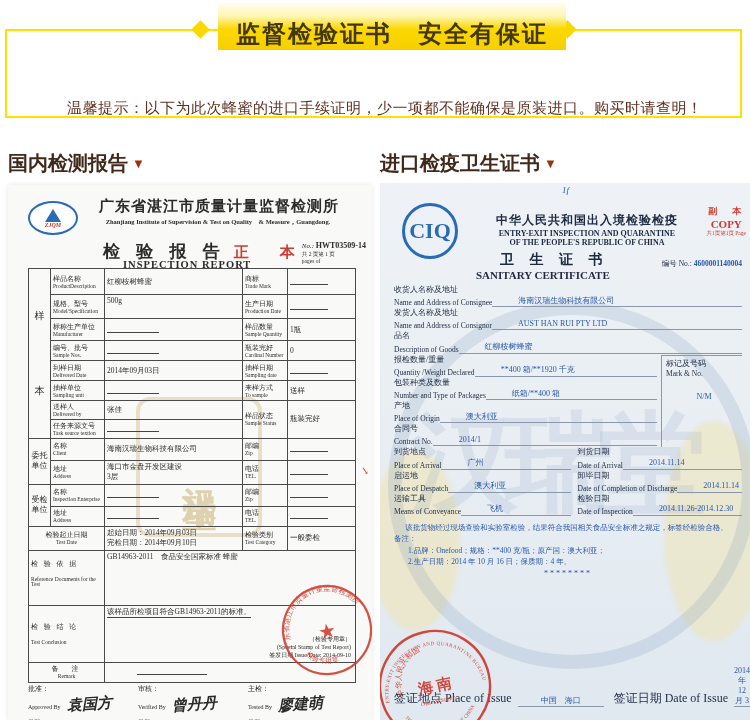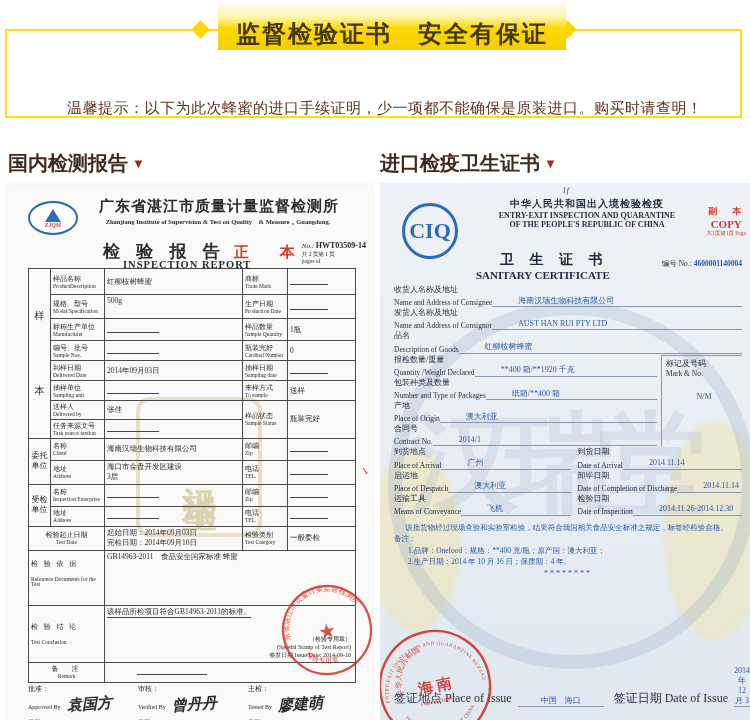--- a/index.html
+++ b/index.html
@@ -65,21 +65,21 @@
   .wmc{position:absolute;left:0;top:0;width:340px;height:340px;border:14px solid rgba(120,150,185,.20);border-radius:50%;}
   .wmt{position:absolute;left:22px;top:90px;width:300px;font-size:108px;font-weight:bold;color:rgba(120,150,185,.15);letter-spacing:-14px;white-space:nowrap;}
   .yb{position:absolute;border-radius:50%;filter:blur(2px);}
   .yb1{left:-18px;top:150px;width:90px;height:180px;background:rgba(240,228,176,.55);}
   .yb2{right:-20px;top:120px;width:100px;height:220px;background:rgba(240,228,176,.5);}
   .hand{position:absolute;left:182px;top:2px;font-size:9px;color:#2a57a8;font-style:italic;z-index:1;}
   .ciq{position:absolute;left:22px;top:20px;width:50px;height:50px;border:3px solid #2a6bb8;border-radius:50%;
        display:flex;align-items:center;justify-content:center;z-index:1;}
   .ciq span{font-size:22px;font-weight:bold;color:#2a6bb8;font-family:"Liberation Serif",serif;}
   .rh{position:absolute;left:82px;top:14px;width:250px;text-align:center;z-index:1;}
-  .rh1{font-size:10px;font-weight:bold;letter-spacing:1px;}
+  .rh1{font-size:12px;font-weight:bold;letter-spacing:1px;margin-top:15px;}
   .rh2,.rh3{font-size:8px;font-weight:bold;}
   .copyb{position:absolute;right:4px;top:22px;text-align:center;z-index:1;color:#cf3a2e;}
   .cp1{font-size:9px;letter-spacing:3px;font-weight:bold;}
   .cp2{font-size:11px;font-weight:bold;}
   .cp3{font-size:5.5px;color:#cf3a2e;}
   .st1{position:absolute;left:120px;top:68px;font-size:14px;font-weight:bold;letter-spacing:6px;z-index:1;}
   .st2{position:absolute;left:96px;top:86px;font-size:11px;font-weight:bold;z-index:1;}
   .sno{position:absolute;right:8px;top:76px;font-size:7.5px;z-index:1;}
   .sno b{color:#2a57a8;font-size:7.5px;}
   .crbody{position:absolute;left:14px;top:102px;width:348px;z-index:1;}

